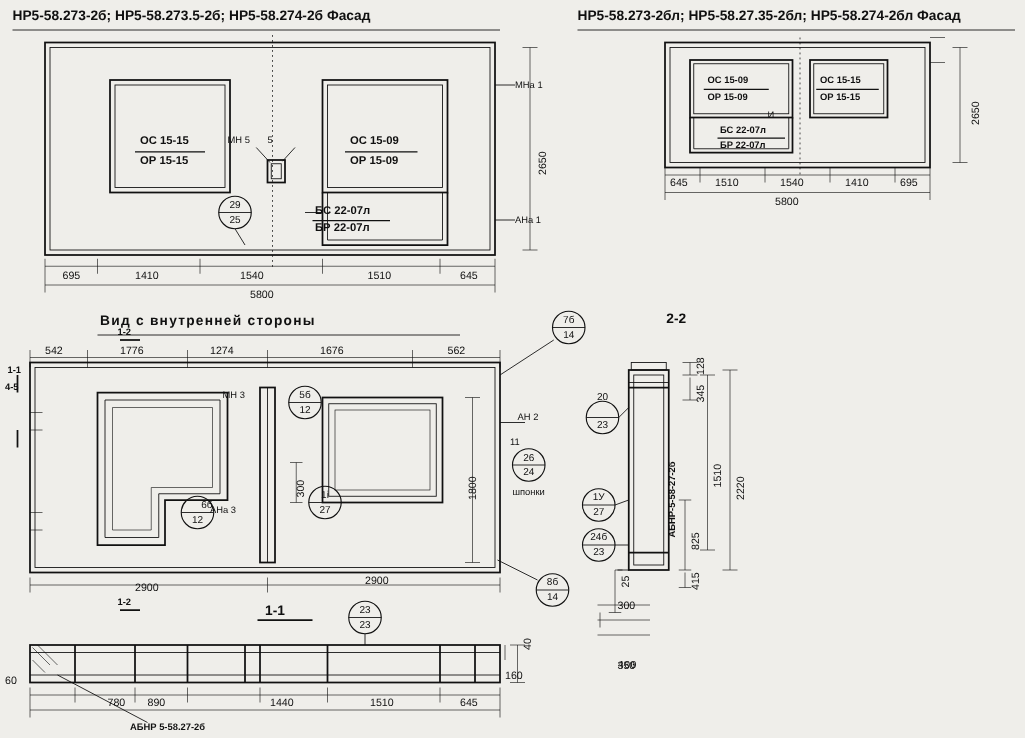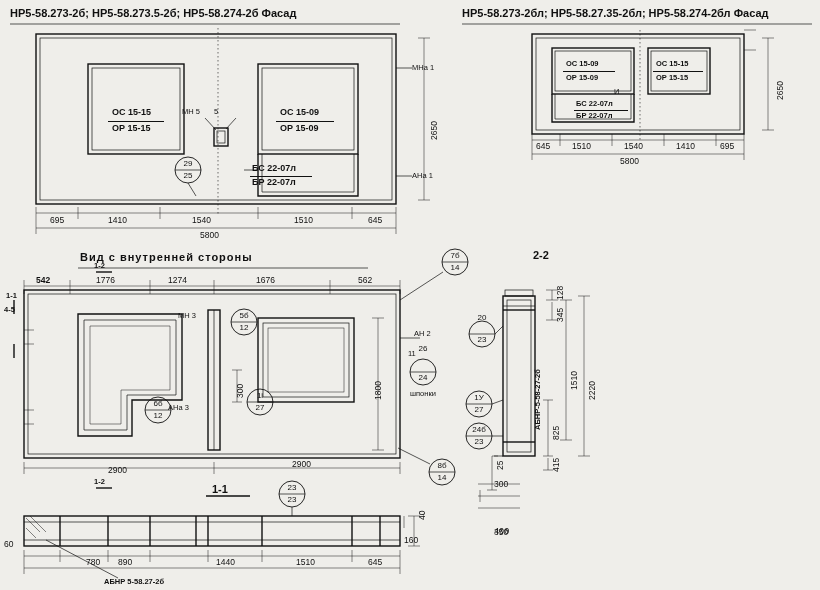--- a/index.html
+++ b/index.html
@@ -325,21 +325,21 @@
   <div class="lbl dim" style="left:536px;top:142px;">645</div>
   <div class="lbl dim" style="left:572px;top:142px;">1510</div>
   <div class="lbl dim" style="left:624px;top:142px;">1540</div>
   <div class="lbl dim" style="left:676px;top:142px;">1410</div>
   <div class="lbl dim" style="left:720px;top:142px;">695</div>
   <div class="lbl dim" style="left:620px;top:157px;">5800</div>
   <div class="lbl dim rot90" style="left:776px;top:100px;">2650</div>
 
   <div class="lbl b ttl" style="left:80px;top:252px;letter-spacing:1px;">Вид с внутренней стороны</div>
 
-  <div class="lbl dim" style="left:36px;top:276px;font-weight:bold;">542</div>
+  <div class="lbl dim" style="left:36px;top:276px;">542</div>
   <div class="lbl dim" style="left:96px;top:276px;">1776</div>
   <div class="lbl dim" style="left:168px;top:276px;">1274</div>
   <div class="lbl dim" style="left:256px;top:276px;">1676</div>
   <div class="lbl dim" style="left:358px;top:276px;">562</div>
 
   <div class="lbl dim" style="left:108px;top:466px;">2900</div>
   <div class="lbl dim" style="left:292px;top:460px;">2900</div>
   <div class="lbl dim rot90" style="left:374px;top:400px;">1800</div>
   <div class="lbl dim rot90" style="left:236px;top:398px;">300</div>
 
@@ -354,30 +354,30 @@
   <div class="lbl sm" style="left:414px;top:330px;">АН 2</div>
   <div class="lbl sm" style="left:410px;top:390px;">шпонки</div>
   <div class="lbl sm" style="left:408px;top:350px;">11</div>
 
   <div class="calloutTxt" style="left:443px;top:251px;width:24px;">7б</div>
   <div class="calloutTxt" style="left:443px;top:263px;width:24px;">14</div>
 
   <div class="calloutTxt" style="left:232px;top:311px;width:24px;">5б</div>
   <div class="calloutTxt" style="left:232px;top:323px;width:24px;">12</div>
 
-  <div class="calloutTxt" style="left:146px;top:399px;width:24px;">6б</div>
+  <div class="calloutTxt" style="left:146px;top:399px;width:24px;text-align:right;">6б</div>
   <div class="calloutTxt" style="left:146px;top:411px;width:24px;">12</div>
 
   <div class="calloutTxt" style="left:248px;top:391px;width:24px;">1i</div>
   <div class="calloutTxt" style="left:248px;top:403px;width:24px;">27</div>
 
   <div class="calloutTxt" style="left:430px;top:461px;width:24px;">8б</div>
   <div class="calloutTxt" style="left:430px;top:473px;width:24px;">14</div>
 
-  <div class="calloutTxt" style="left:411px;top:344px;width:24px;">26</div>
+  <div class="calloutTxt" style="left:411px;top:362px;width:24px;">26</div>
   <div class="calloutTxt" style="left:411px;top:373px;width:24px;">24</div>
 
   <div class="lbl b ttl" style="left:508px;top:250px;margin-left:25px;">2-2</div>
   <svg width="820" height="590">
     <circle class="cir" cx="482" cy="334" r="13"></circle>
     <line class="hair" x1="469" y1="334" x2="495" y2="334"></line>
     <circle class="cir" cx="479" cy="404" r="13"></circle>
     <line class="hair" x1="466" y1="404" x2="492" y2="404"></line>
     <circle class="cir" cx="479" cy="436" r="13"></circle>
     <line class="hair" x1="466" y1="436" x2="492" y2="436"></line>

